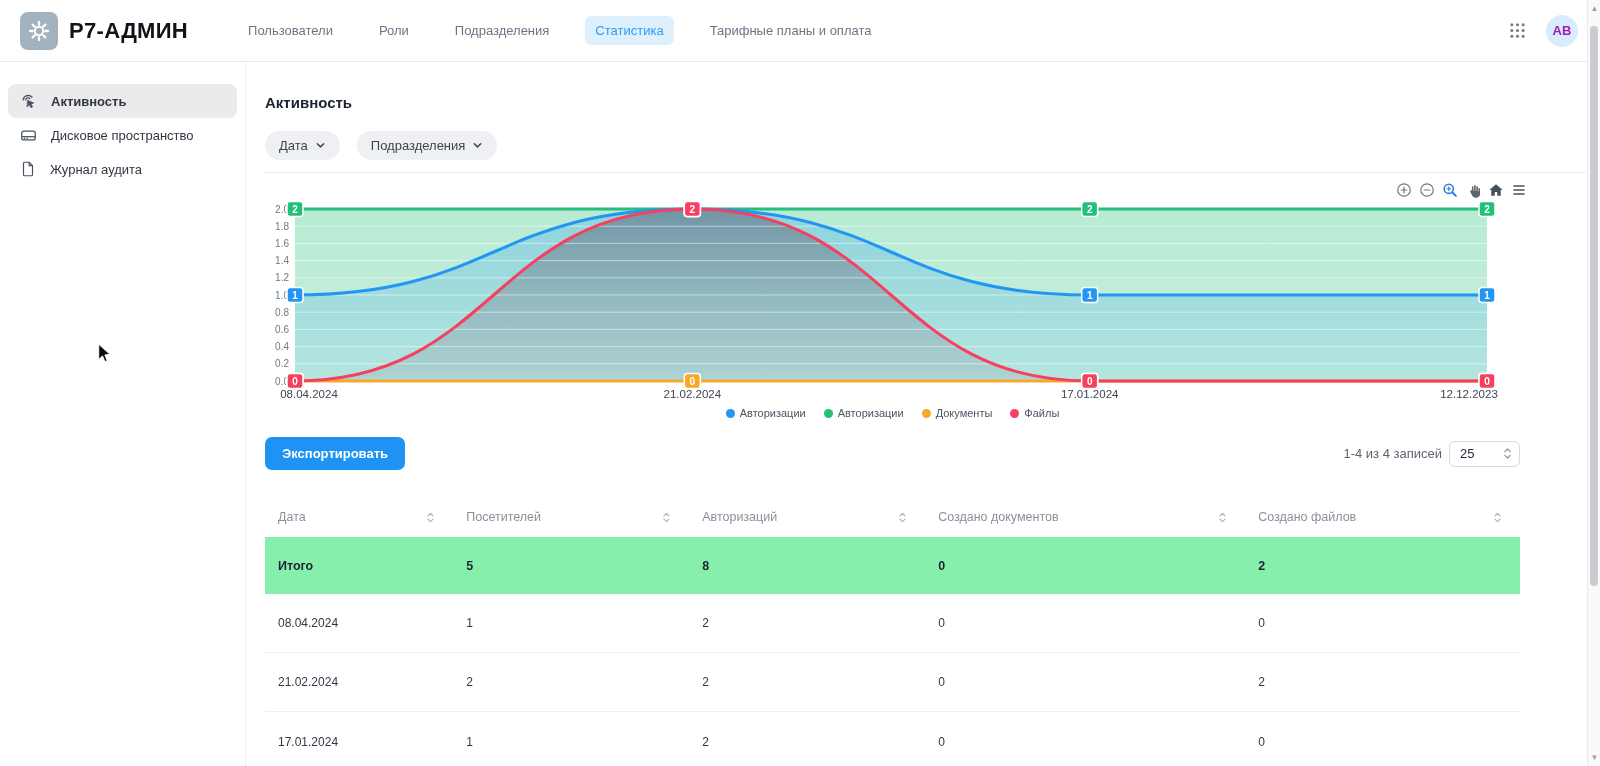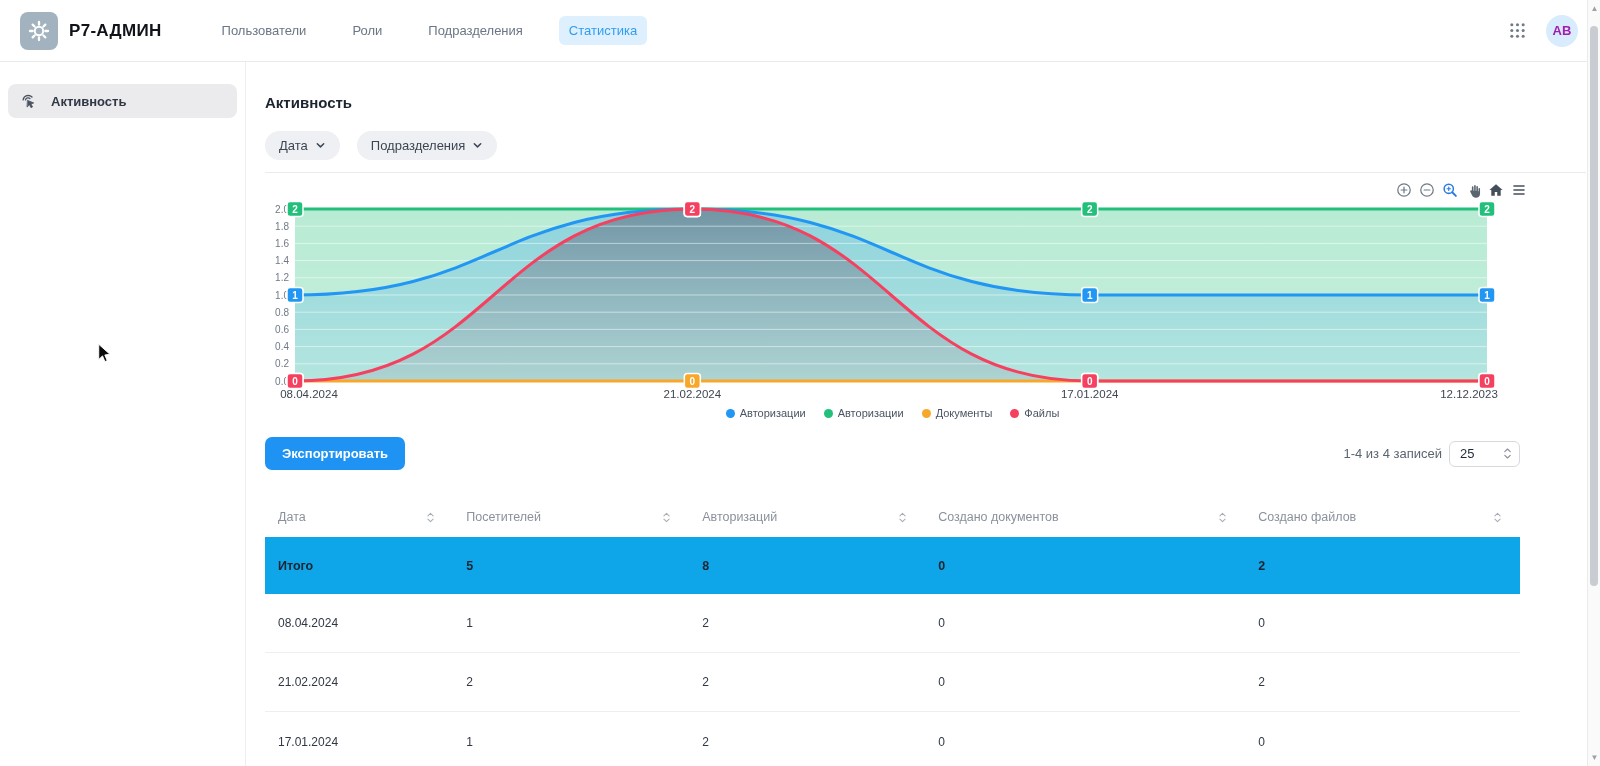--- a/index.html
+++ b/index.html
@@ -13,21 +13,21 @@
   .app-header {
     height:62px; display:flex; align-items:center;
     padding:0 22px 0 20px; border-bottom:1px solid #e8eaed;
     background:#fff; position:relative; z-index:2;
   }
   .logo { display:flex; align-items:center; gap:11px; }
   .logo-badge {
     width:38px; height:38px; border-radius:8px; background:#a2b3bf;
     display:grid; place-items:center;
   }
-  .app-title { font-weight:bold; font-size:17px; color:#10141a; letter-spacing:.3px; }
+  .app-title { font-weight:bold; font-size:22px; color:#10141a; letter-spacing:.3px; }
   .top-nav { display:flex; align-items:center; gap:26px; margin-left:50px; }
   .nav-item {
     padding:7px 10px; font-size:13px; color:#6b7685; border-radius:6px;
     cursor:pointer; white-space:nowrap;
   }
   .nav-item.active { background:#def0fd; color:#2e9df2; }
   .header-right { margin-left:auto; display:flex; align-items:center; gap:20px; }
   .apps-btn { display:grid; place-items:center; cursor:pointer; color:#707a86; }
   .avatar {
     width:32px; height:32px; border-radius:50%; background:#d8ecfd;
@@ -86,21 +86,21 @@
   }
   
   .table { width:1255px; margin-top:27px; font-size:12px; }
   .trow {
     display:grid; grid-template-columns:15% 18.8% 18.8% 25.5% 21.9%;
     align-items:center;
   }
   .trow .cell { padding-left:13px; padding-right:16px; }
   .trow.thead { height:40px; color:#8a919c; font-size:12.5px; }
   .trow.thead .cell { display:flex; justify-content:space-between; align-items:center; cursor:pointer; }
-  .trow.total { background:#0ea5e9; height:57px; font-weight:bold; color:#1c2430; font-size:12.5px; }
+  .trow.total { background:#86efac; height:57px; font-weight:bold; color:#1c2430; font-size:12.5px; }
   .trow.data { height:59px; color:#2f3844; border-bottom:1px solid #eceef1; }
   .trow.data:last-child { border-bottom:none; }
   
   .scrollbar {
     position:fixed; top:0; right:0; width:13px; height:766px;
     background:#fafafa; border-left:1px solid #ebebeb; z-index:10;
   }
   .sb-arrow { position:absolute; left:0; width:13px; text-align:center; font-size:8px; color:#9aa1ab; }
   .sb-thumb {
     position:absolute; left:2px; width:8px; top:26px; height:560px;
@@ -121,20 +121,21 @@
         </g>
       </svg>
     </div>
     <span class="app-title">Р7-АДМИН</span>
   </div>
   <nav class="top-nav">
       <div class="nav-item">Пользователи</div>
       <div class="nav-item">Роли</div>
       <div class="nav-item">Подразделения</div>
       <div class="nav-item active">Статистика</div>
+      <div class="nav-item">Тарифные планы и оплата</div>
     </nav>
   <div class="header-right">
     <span class="apps-btn">
       <svg width="17" height="17" viewBox="0 0 18 18" fill="#707a86">
         <circle cx="3" cy="3" r="1.6"></circle>
           <circle cx="9" cy="3" r="1.6"></circle>
           <circle cx="15" cy="3" r="1.6"></circle>
         <circle cx="3" cy="9" r="1.6"></circle>
           <circle cx="9" cy="9" r="1.6"></circle>
           <circle cx="15" cy="9" r="1.6"></circle>
@@ -151,20 +152,39 @@
   <aside class="sidebar">
       <div class="side-item active">
         <span class="ic">
           <svg width="19" height="19" viewBox="0 0 24 24" fill="none" stroke="currentColor" stroke-width="1.7" stroke-linecap="round" stroke-linejoin="round">
             <path d="M5.2 9.8a6.6 6.6 0 0 1 11.2-3.4"></path>
             <path d="M8.2 10a3.4 3.4 0 0 1 5.6-1.7"></path>
             <path d="M11 10.6l7.6 3.2-3.5 1.3 2 3.7-1.9 1-2-3.7-2.7 2.6z" fill="currentColor" stroke-width="1"></path>
           </svg>
         </span>
         <span>Активность</span>
+      </div>
+      <div class="side-item">
+        <span class="ic">
+          <svg width="19" height="19" viewBox="0 0 24 24" fill="none" stroke="currentColor" stroke-width="1.6">
+            <rect x="3.5" y="6.5" width="17" height="11" rx="2.5"></rect>
+            <path d="M3.5 13.5h17"></path>
+            <path d="M7 15.6h.01M10.2 15.6h.01" stroke-linecap="round" stroke-width="1.9"></path>
+          </svg>
+        </span>
+        <span>Дисковое пространство</span>
+      </div>
+      <div class="side-item">
+        <span class="ic">
+          <svg width="18" height="18" viewBox="0 0 24 24" fill="none" stroke="currentColor" stroke-width="1.6" stroke-linejoin="round">
+            <path d="M6 4.5A1.5 1.5 0 0 1 7.5 3h6L18 7.5v12a1.5 1.5 0 0 1-1.5 1.5h-9A1.5 1.5 0 0 1 6 19.5z"></path>
+            <path d="M13.5 3v4.5H18"></path>
+          </svg>
+        </span>
+        <span>Журнал аудита</span>
       </div>
     </aside>
   <main class="main">
     <div class="page-title">Активность</div>
     <div class="filters">
         <div class="chip">
           <span>Дата</span>
           <span style="display: grid;">
             <svg width="11" height="11" viewBox="0 0 12 12" fill="none" stroke="#3c4652" stroke-width="1.6" stroke-linecap="round" stroke-linejoin="round">
               <path d="M2.5 4 6 7.5 9.5 4"></path>

